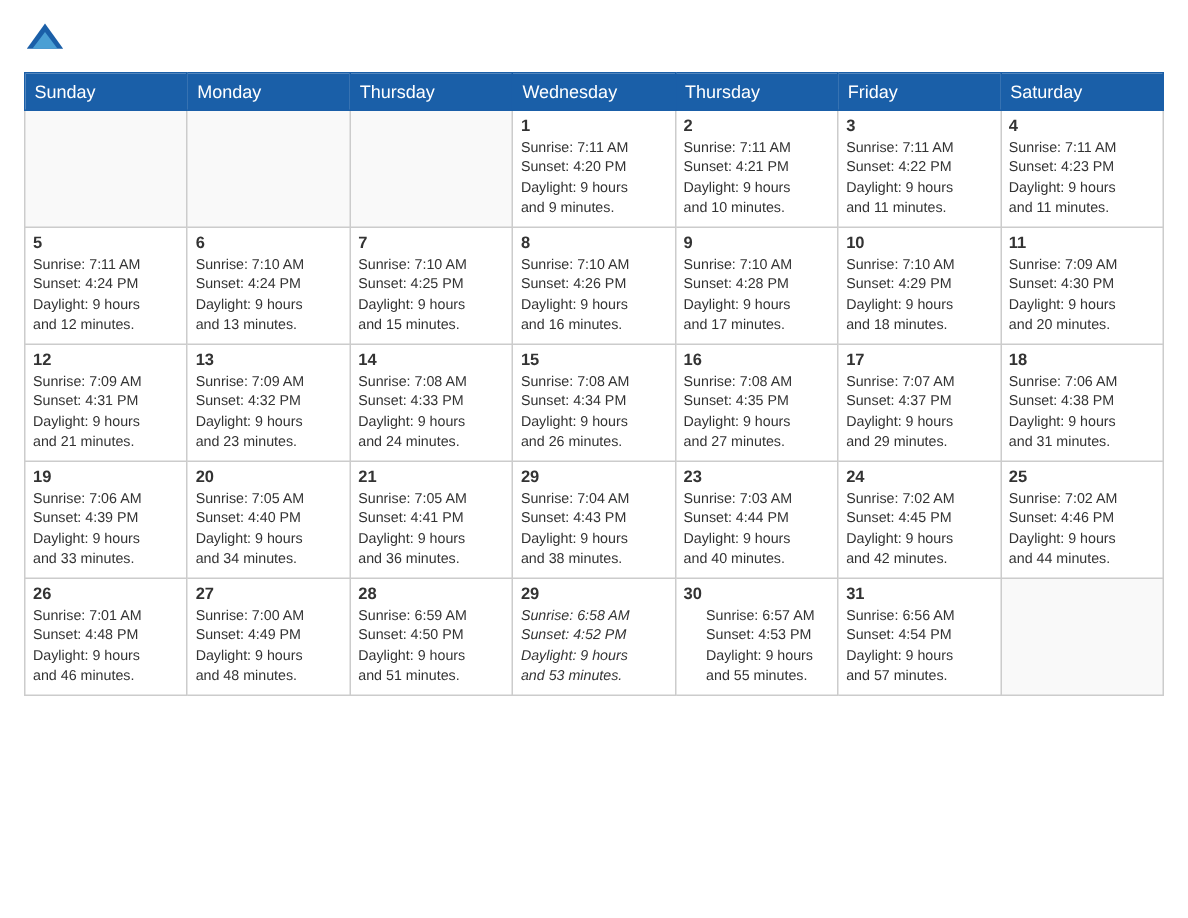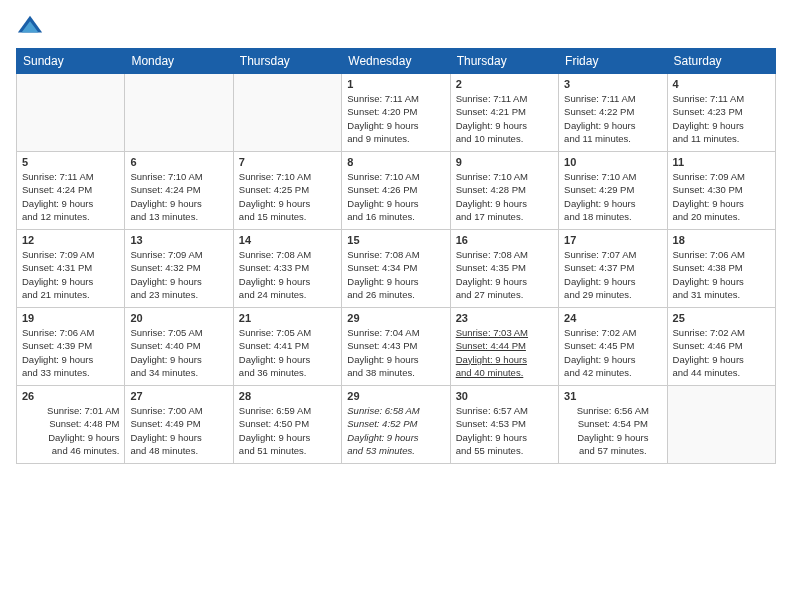--- a/index.html
+++ b/index.html
@@ -280,21 +280,21 @@
           </td>
           <td>
             <span class="day-number">29</span>
             <div class="day-info" style="white-space: pre-line;">Sunrise: 7:04 AM
 Sunset: 4:43 PM
 Daylight: 9 hours
 and 38 minutes.</div>
           </td>
           <td>
             <span class="day-number">23</span>
-            <div class="day-info" style="white-space: pre-line; text-decoration: underline;">Sunrise: 7:03 AM
+            <div class="day-info" style="white-space: pre-line;">Sunrise: 7:03 AM
 Sunset: 4:44 PM
 Daylight: 9 hours
 and 40 minutes.</div>
           </td>
           <td>
             <span class="day-number">24</span>
             <div class="day-info" style="white-space: pre-line;">Sunrise: 7:02 AM
 Sunset: 4:45 PM
 Daylight: 9 hours
 and 42 minutes.</div>
@@ -303,21 +303,21 @@
             <span class="day-number">25</span>
             <div class="day-info" style="white-space: pre-line;">Sunrise: 7:02 AM
 Sunset: 4:46 PM
 Daylight: 9 hours
 and 44 minutes.</div>
           </td>
         </tr>
         <tr>
           <td>
             <span class="day-number">26</span>
-            <div class="day-info" style="white-space: pre-line; text-align: right;">Sunrise: 7:01 AM
+            <div class="day-info" style="white-space: pre-line;">Sunrise: 7:01 AM
 Sunset: 4:48 PM
 Daylight: 9 hours
 and 46 minutes.</div>
           </td>
           <td>
             <span class="day-number">27</span>
             <div class="day-info" style="white-space: pre-line;">Sunrise: 7:00 AM
 Sunset: 4:49 PM
 Daylight: 9 hours
 and 48 minutes.</div>
@@ -331,28 +331,28 @@
           </td>
           <td>
             <span class="day-number">29</span>
             <div class="day-info" style="white-space: pre-line; font-style: italic;">Sunrise: 6:58 AM
 Sunset: 4:52 PM
 Daylight: 9 hours
 and 53 minutes.</div>
           </td>
           <td>
             <span class="day-number">30</span>
-            <div class="day-info" style="white-space: pre-line;">Sunrise: 6:57 AM
+            <div class="day-info" style="white-space: pre-line; margin-left: 15px;">Sunrise: 6:57 AM
 Sunset: 4:53 PM
 Daylight: 9 hours
 and 55 minutes.</div>
           </td>
           <td>
             <span class="day-number">31</span>
-            <div class="day-info" style="white-space: pre-line; text-align: center;">Sunrise: 6:56 AM
+            <div class="day-info" style="white-space: pre-line;">Sunrise: 6:56 AM
 Sunset: 4:54 PM
 Daylight: 9 hours
 and 57 minutes.</div>
           </td>
           <td class="empty"></td>
         </tr>
       </tbody>
   </table>
 </div>
 

